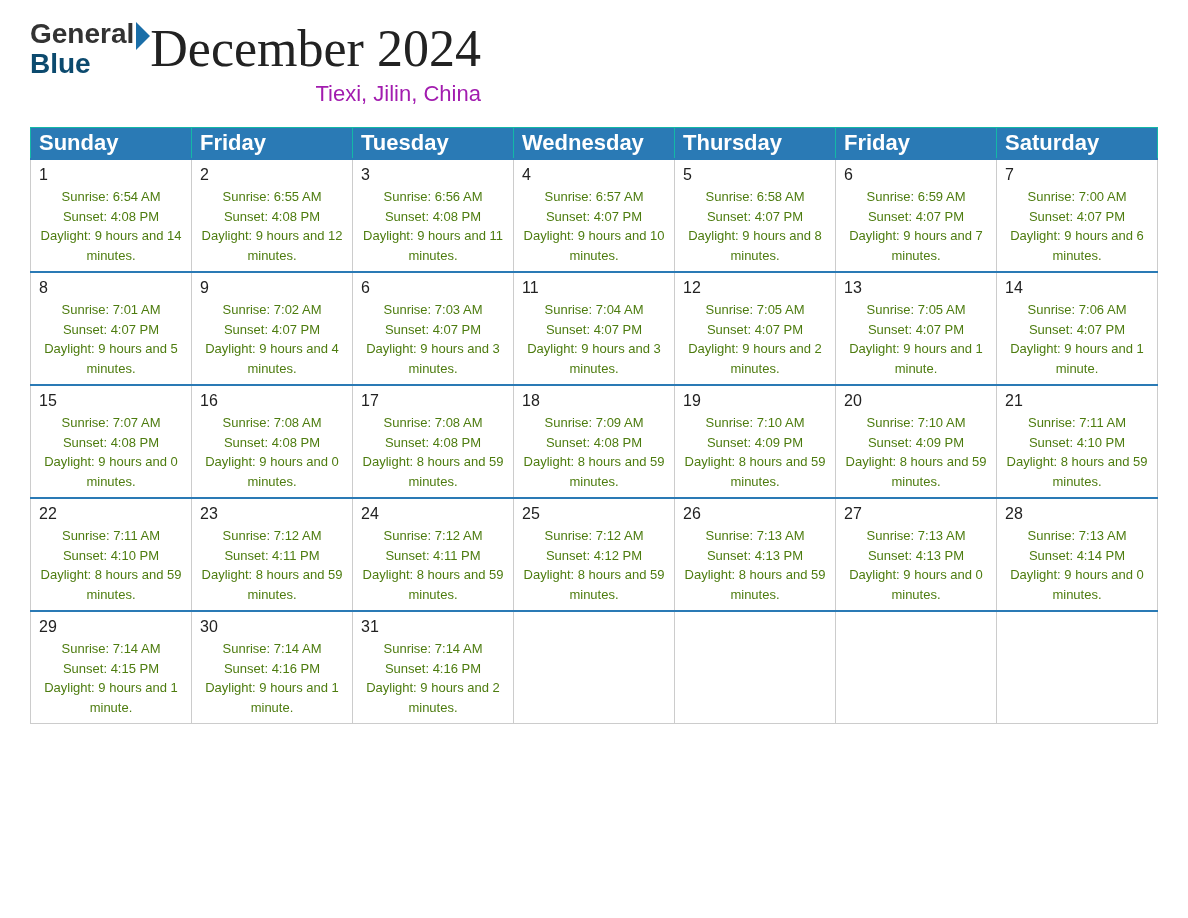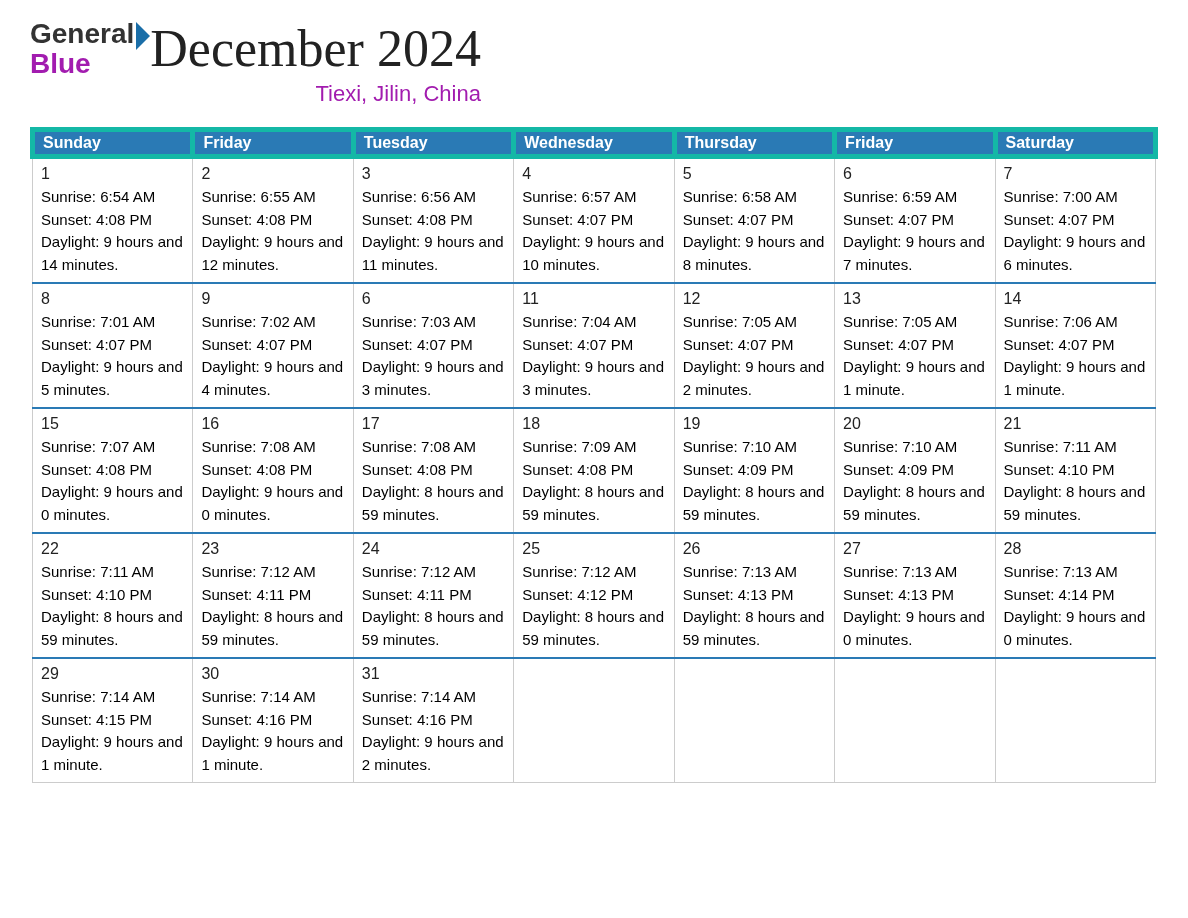--- a/index.html
+++ b/index.html
@@ -34,21 +34,21 @@
       height: 0;
       border-left: 14px solid #1a6ea8;
       border-top: 14px solid transparent;
       border-bottom: 14px solid transparent;
       margin-left: 2px;
       vertical-align: middle;
     }
     .logo-bottom {
       font-size: 28px;
       font-weight: bold;
-      color: #a21caf;
+      color: #0c4a6e;
       margin-top: -2px;
     }
     .title-block {
       text-align: right;
     }
     .calendar-title {
       font-size: 52px;
       font-weight: normal;
       color: #222;
       line-height: 1.1;
@@ -60,45 +60,46 @@
       margin-top: 4px;
     }
     table {
       width: 100%;
       border-collapse: collapse;
       table-layout: fixed;
     }
     thead tr th {
       background-color: #2a7ab5;
       color: #fff;
-      font-size: 16px;
+      font-size: 22px;
       font-weight: bold;
       padding: 2px 8px;
       text-align: left;
-      border: 5px solid #14b8a6;
+      border: 1px solid #14b8a6;
     }
     tbody tr td {
       border: 1px solid #ccc;
       vertical-align: top;
       padding: 6px 8px;
       font-size: 13.5px;
       color: #333;
       height: 110px;
     }
     tbody tr td .day-number {
       font-size: 16px;
       font-weight: normal;
       color: #222;
       display: block;
       margin-bottom: 3px;
     }
     tbody tr td .day-info {
-      font-size: 15px;
+      font-size: 13px;
       line-height: 1.5;
-      color: #000000;
+      color: #4d7c0f;
+      text-align: center;
     }
     tbody tr:nth-child(odd) td {
       background-color: #fff;
     }
     tbody tr:nth-child(even) td {
       background-color: #fff;
     }
     tbody tr td.empty {
       background-color: #fff;
     }

